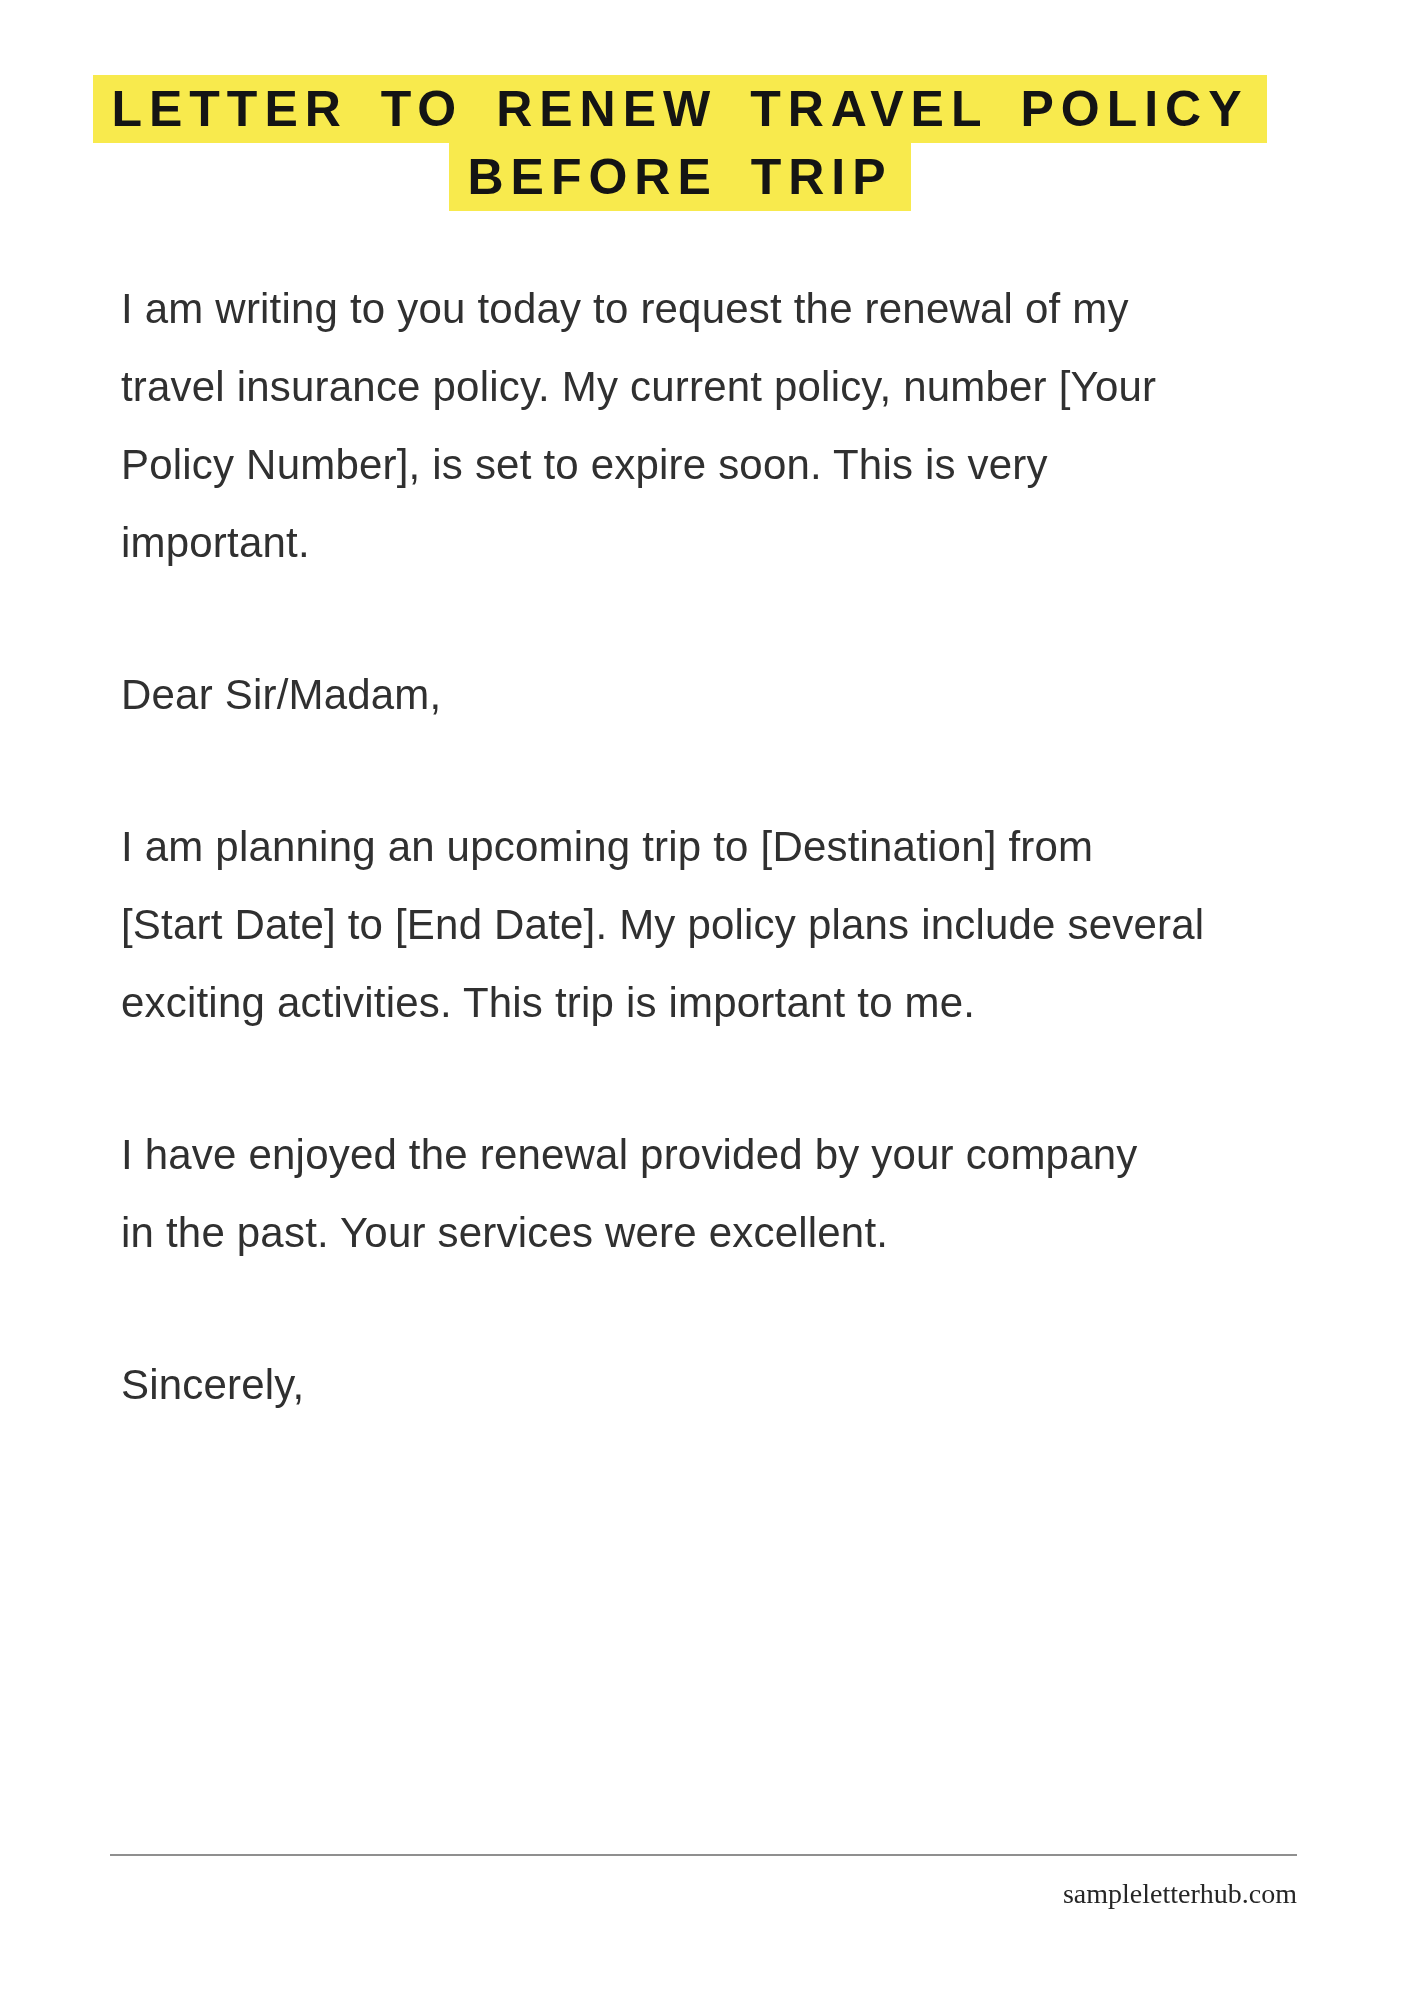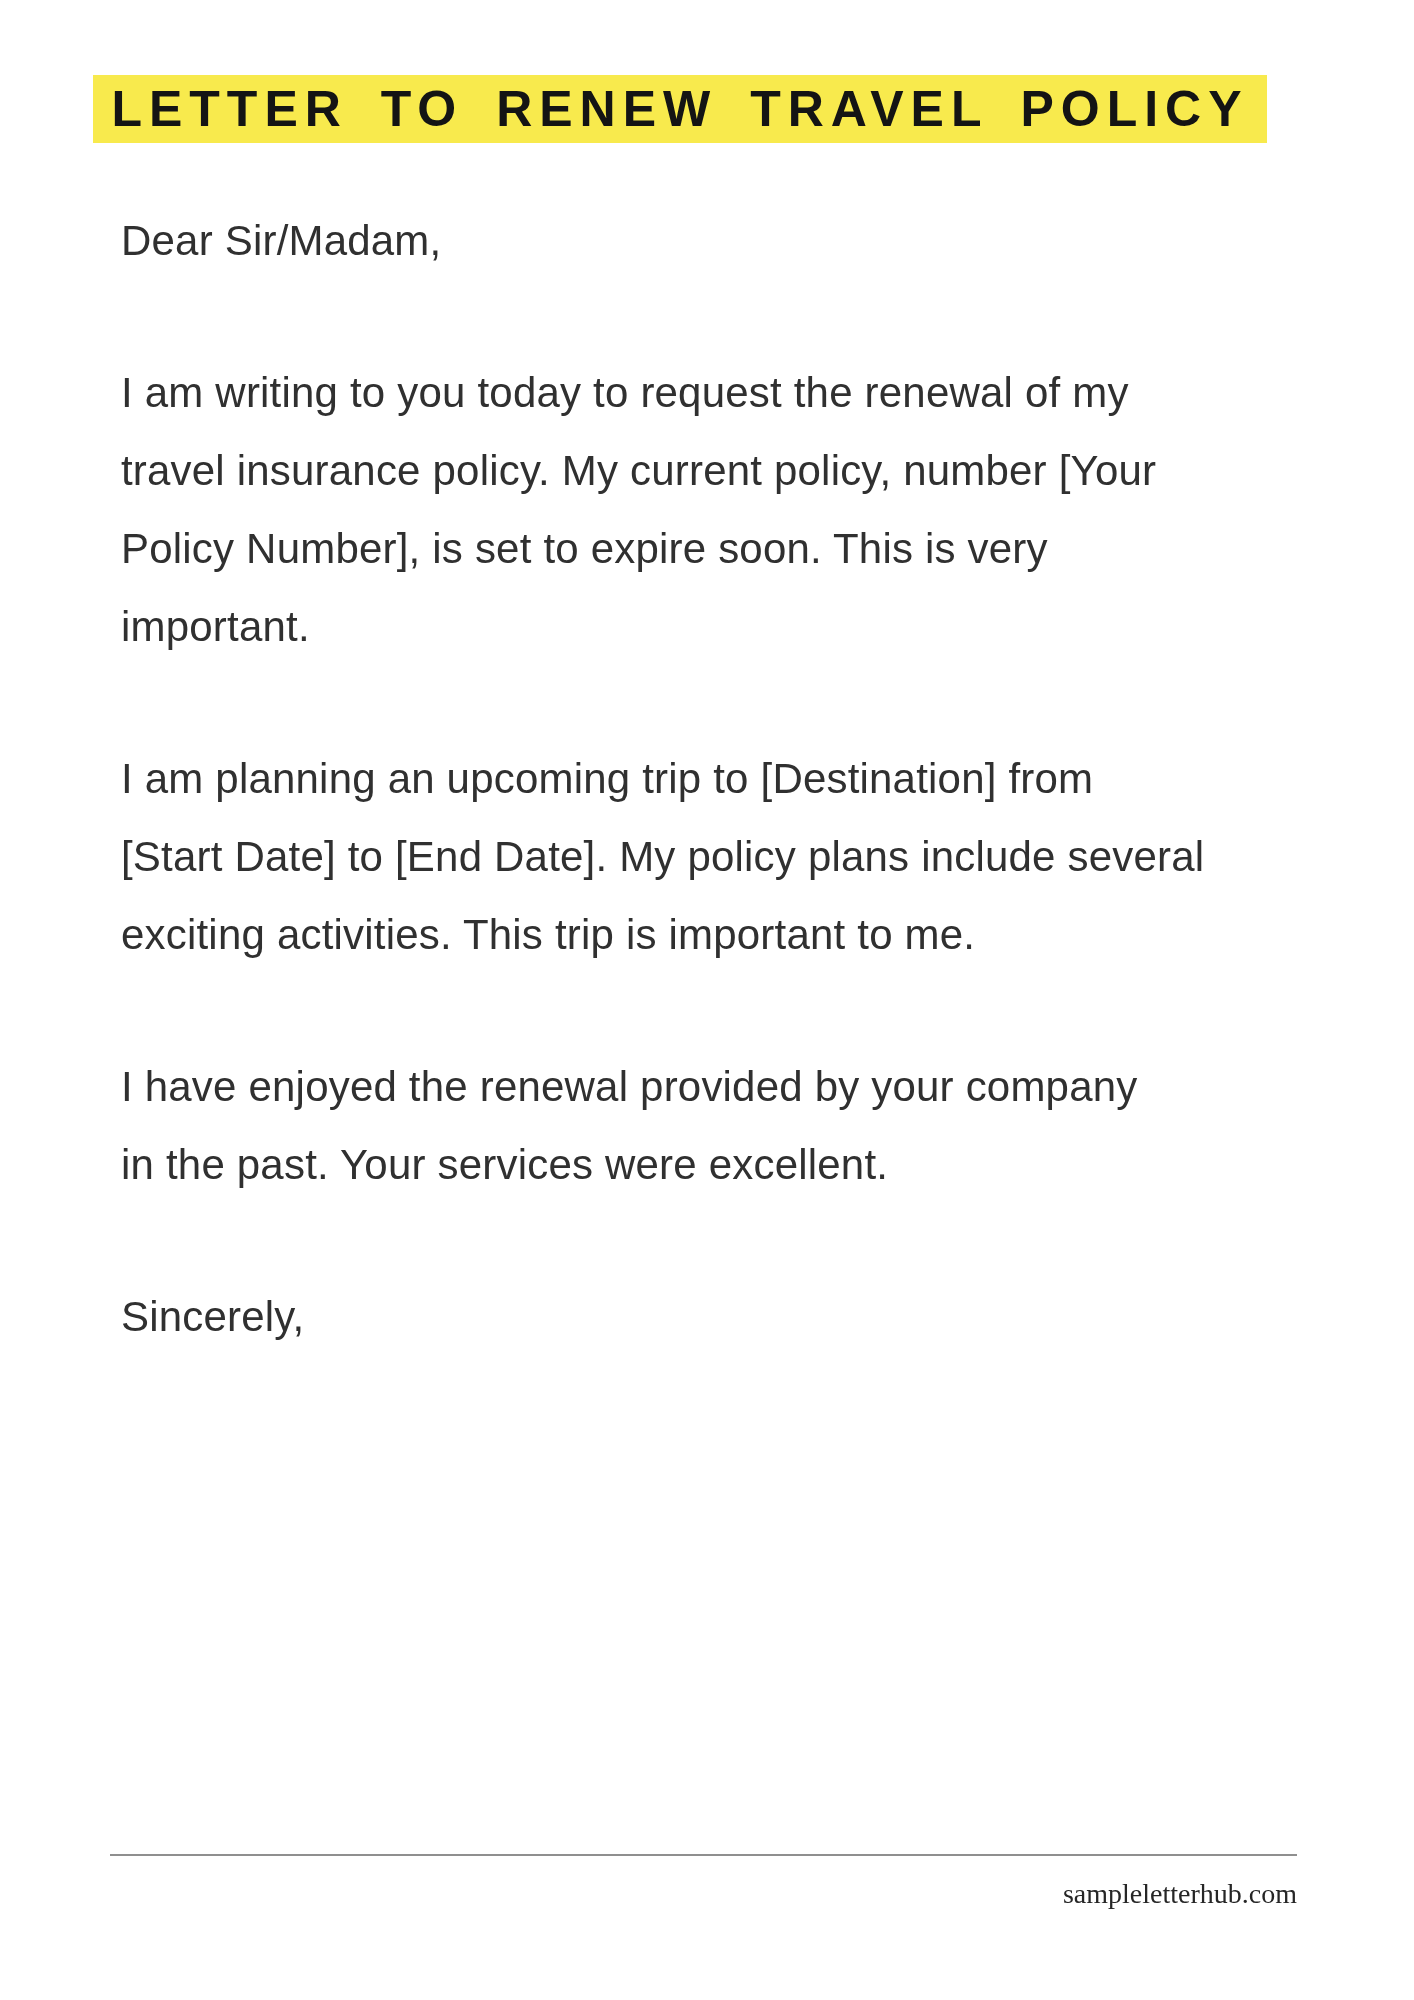--- a/index.html
+++ b/index.html
@@ -71,29 +71,32 @@
 </style>
 </head>
 <body>
 
 <div class="page">
 
   <div class="title">
     <div class="title-line">
       <span class="hl">LETTER TO RENEW TRAVEL POLICY</span>
     </div>
+    <div class="title-line">
+      <span class="hl">BEFORE TRIP</span>
+    </div>
   </div>
 
   <div class="letter">
-    <p>Dear Sir/Madam,</p>
-
     <p>I am writing to you today to request the renewal of my
 travel insurance policy. My current policy, number [Your
 Policy Number], is set to expire soon. This is very
 important.</p>
+
+    <p>Dear Sir/Madam,</p>
 
     <p>I am planning an upcoming trip to [Destination] from
 [Start Date] to [End Date]. My policy plans include several
 exciting activities. This trip is important to me.</p>
 
     <p>I have enjoyed the renewal provided by your company
 in the past. Your services were excellent.</p>
 
 
     <div class="closing-block">

